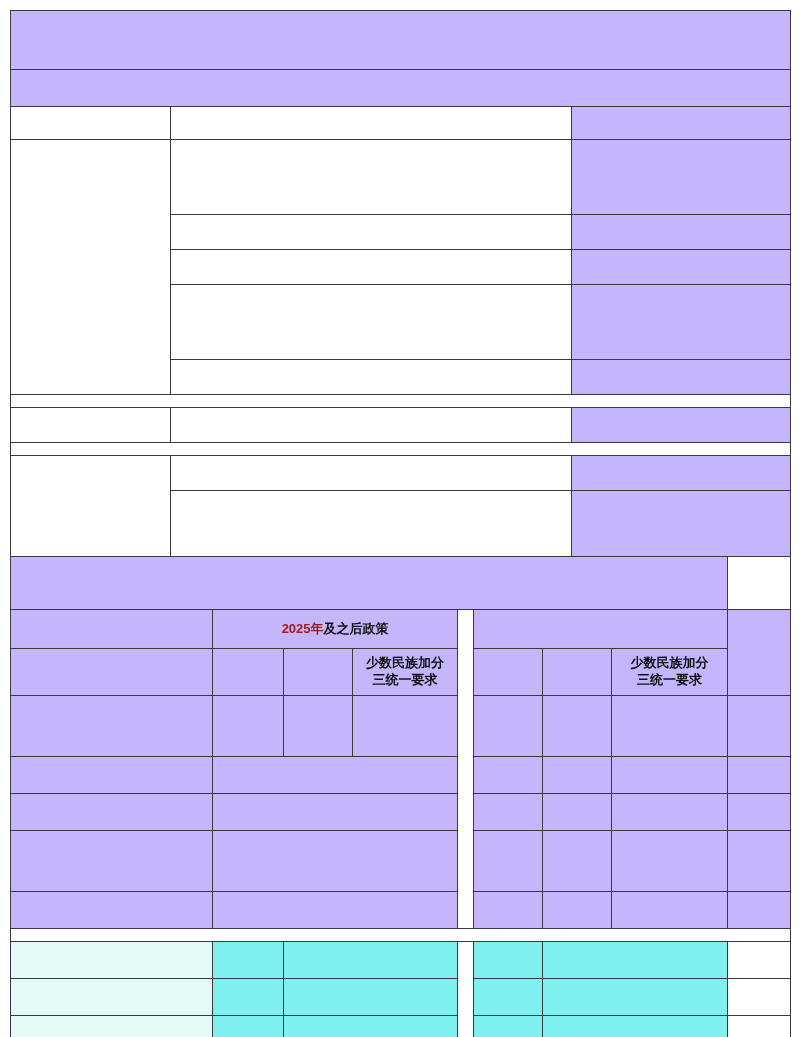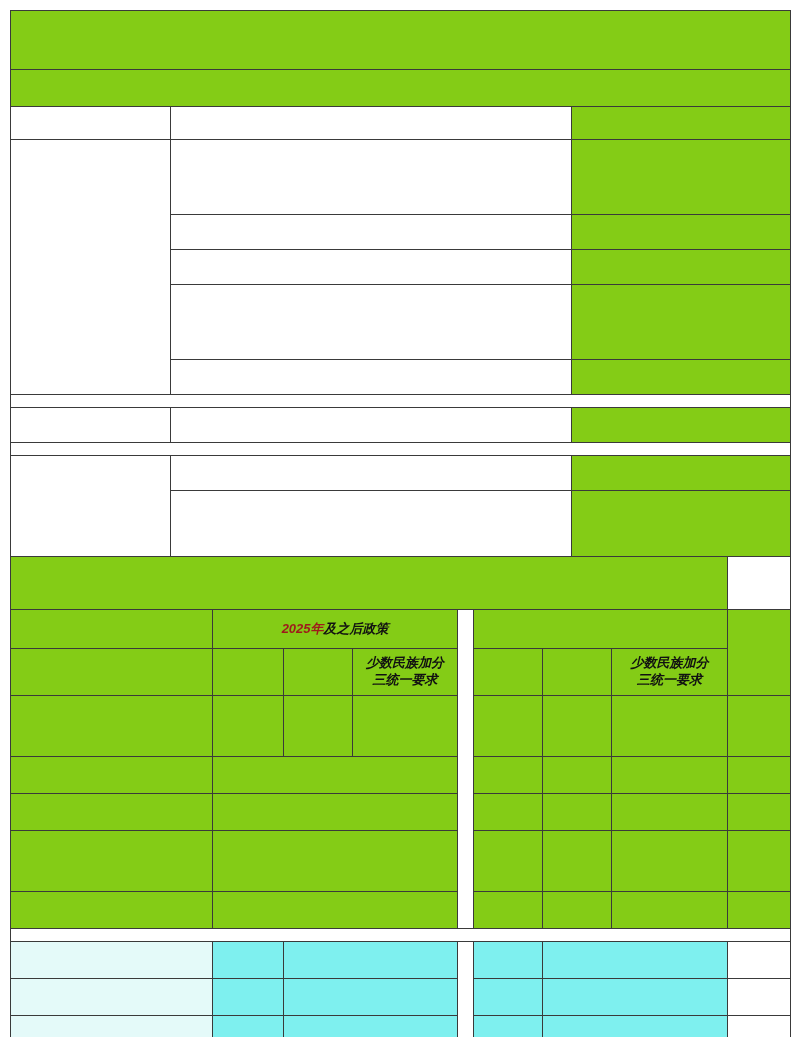--- a/index.html
+++ b/index.html
@@ -22,21 +22,21 @@
     border:1.6px solid #3a3a3a;
     padding:3px 5px;
     vertical-align:middle;
     color:#111;
     font-weight:bold;
     font-size:13px;
     line-height:1.28;
   }
 
   
-  .tint      {background:#84cc16;font-style:italic;}
+  .tint      {background:#c4b5fd;}
   .white     {background:#ffffff;}
   .cyan      {background:#7ef0ef;}   
   .cyanlite  {background:#e4faf9;}
 
   
   .ctr   {text-align:center;}
   .lft   {text-align:left;}
   .red   {color:#c0171c;}
   .dkred {color:#9e1b1b;}
   .big   {font-size:25px;letter-spacing:1px;}

